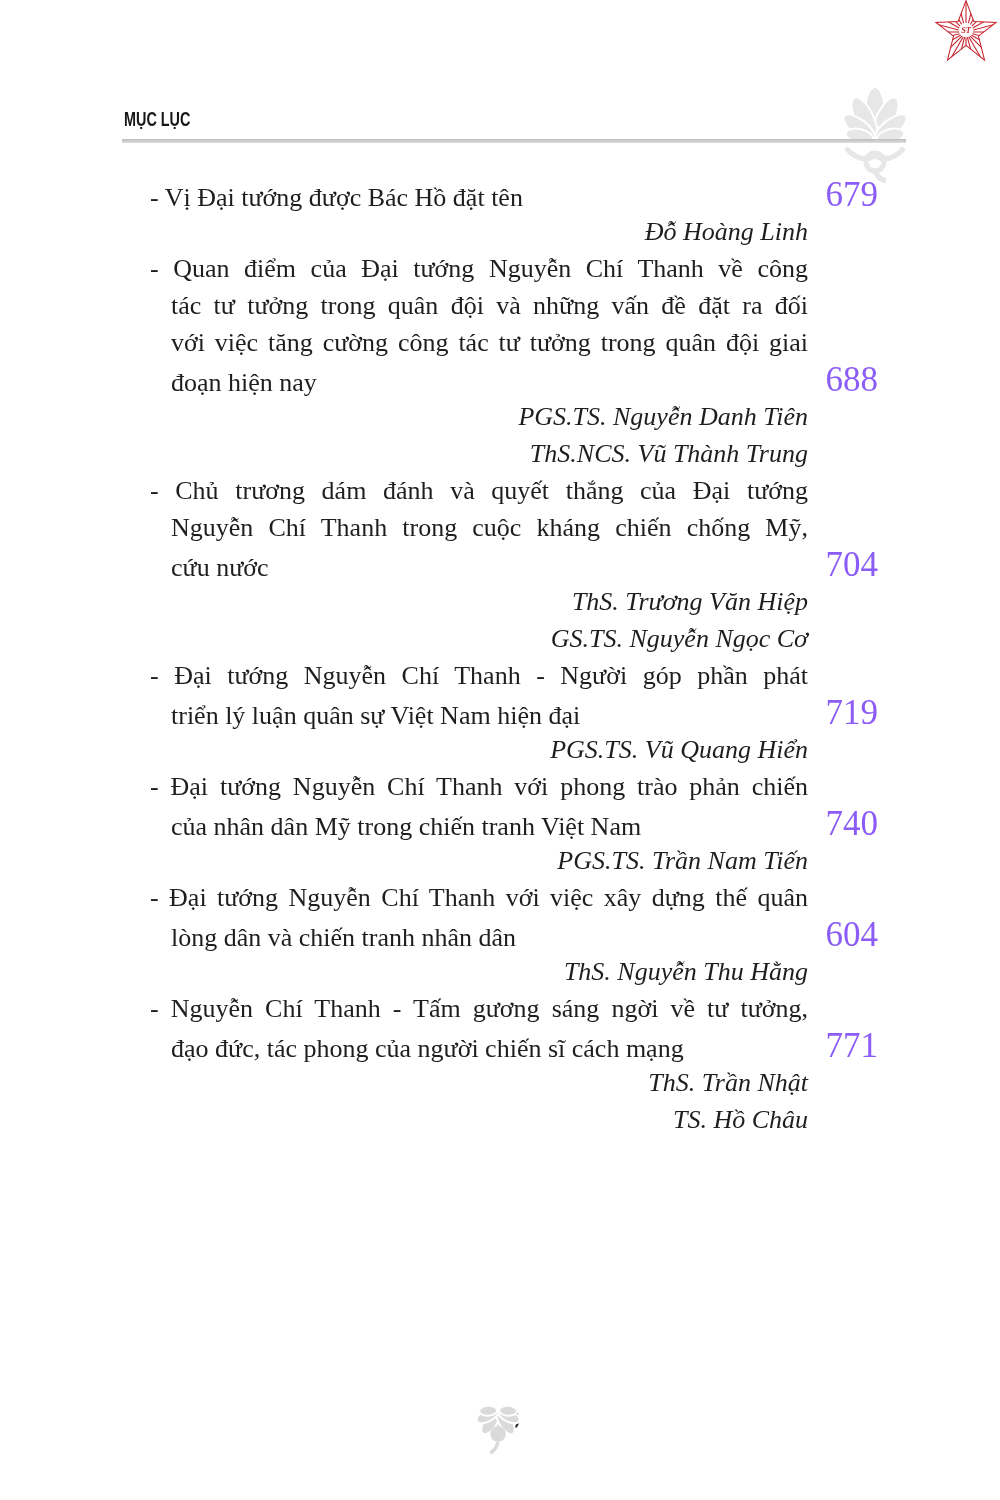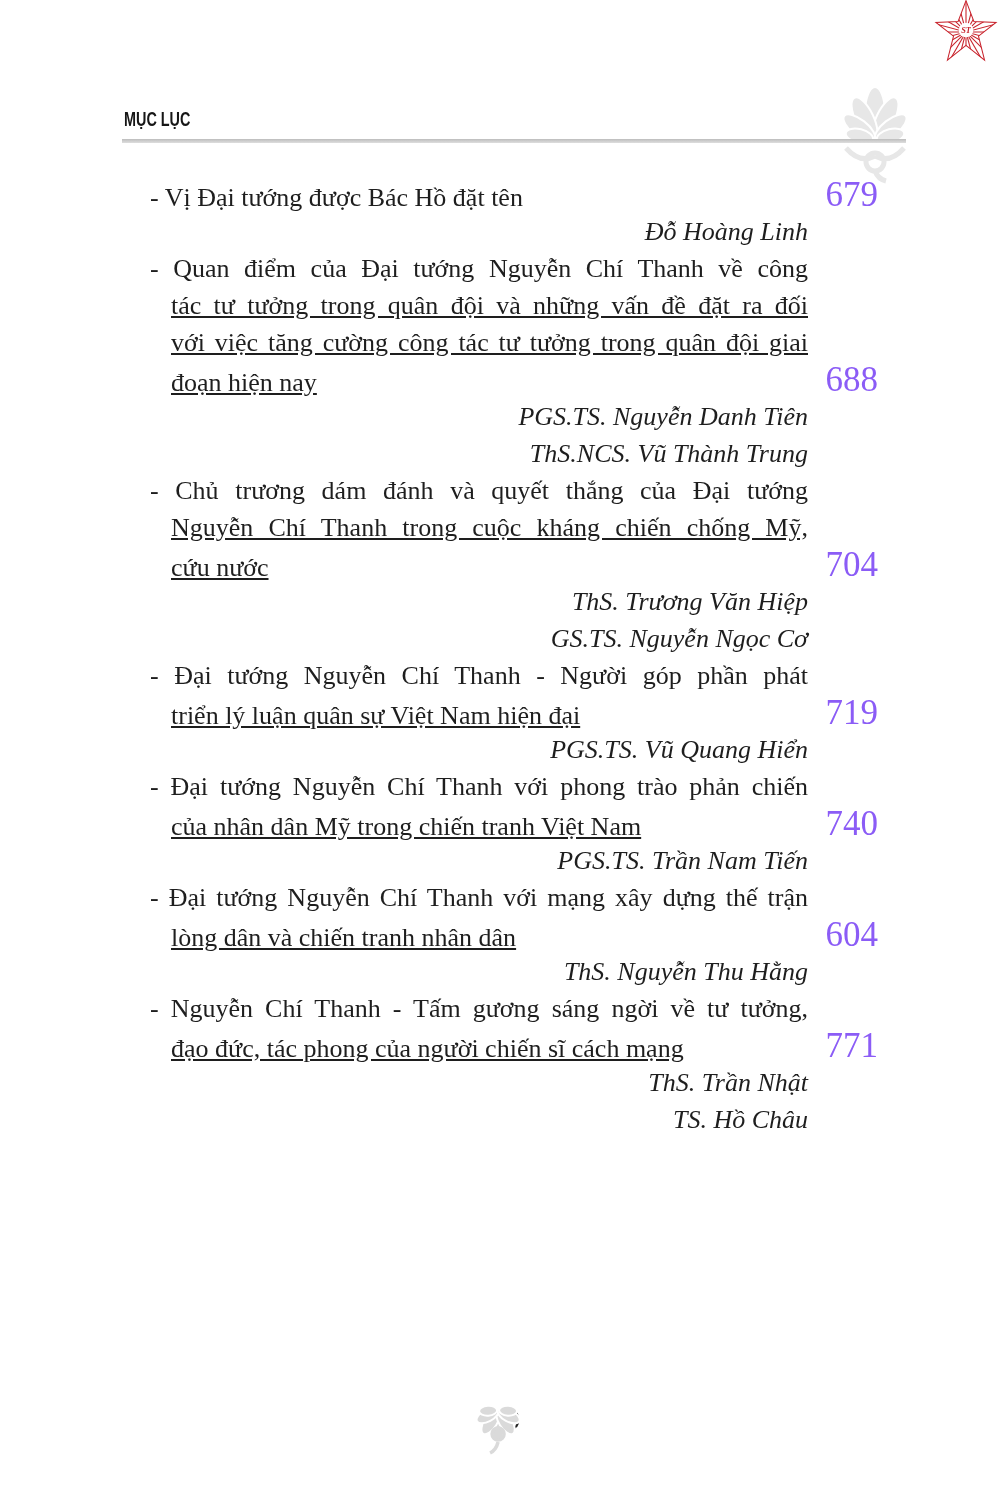--- a/index.html
+++ b/index.html
@@ -25,21 +25,21 @@
     width: 784px; height: 4px;
     background: linear-gradient(#bdbdbd, #dedede);
   }
   .toc {
     position: absolute; left: 122px; top: 176px;
     width: 756px; font-size: 26px;
   }
   .row { display: flex; height: 37px; line-height: 37px; align-items: baseline; }
   .t { width: 658px; box-sizing: border-box; white-space: nowrap; margin-left: 28px; }
   .t.just { white-space: normal; text-align: justify; text-align-last: justify; }
-  .t.cont { padding-left: 21px; text-decoration: underline; }
+  .t.cont { padding-left: 21px; }
   .pg { flex: 1; text-align: right; font-size: 35px; color: #8b5cf6; }
   .row.author .t { text-align: right; font-style: italic; }
   .folio {
     position: absolute; left: 0; top: 1364px; width: 1000px;
     text-align: center; font-size: 27px; color: #222; margin-top: 41px;
   }
   .ornament { position: absolute; left: 50%; top: 1400px; transform: translateX(-52%); }
 </style>
 </head>
 <body>
@@ -169,21 +169,21 @@
       <span class="t cont">của nhân dân Mỹ trong chiến tranh Việt Nam</span>
       <span class="pg">740</span>
     </div>
     <div class="row author">
       <span class="t">PGS.TS. Trần Nam Tiến</span>
     </div>
   </section>
 
   <section>
     <div class="row">
-      <span class="t just">- Đại tướng Nguyễn Chí Thanh với mạng xây dựng thế trận</span>
+      <span class="t just">- Đại tướng Nguyễn Chí Thanh với việc xây dựng thế quân</span>
     </div>
     <div class="row">
       <span class="t cont">lòng dân và chiến tranh nhân dân</span>
       <span class="pg">604</span>
     </div>
     <div class="row author">
       <span class="t">ThS. Nguyễn Thu Hằng</span>
     </div>
   </section>
 

